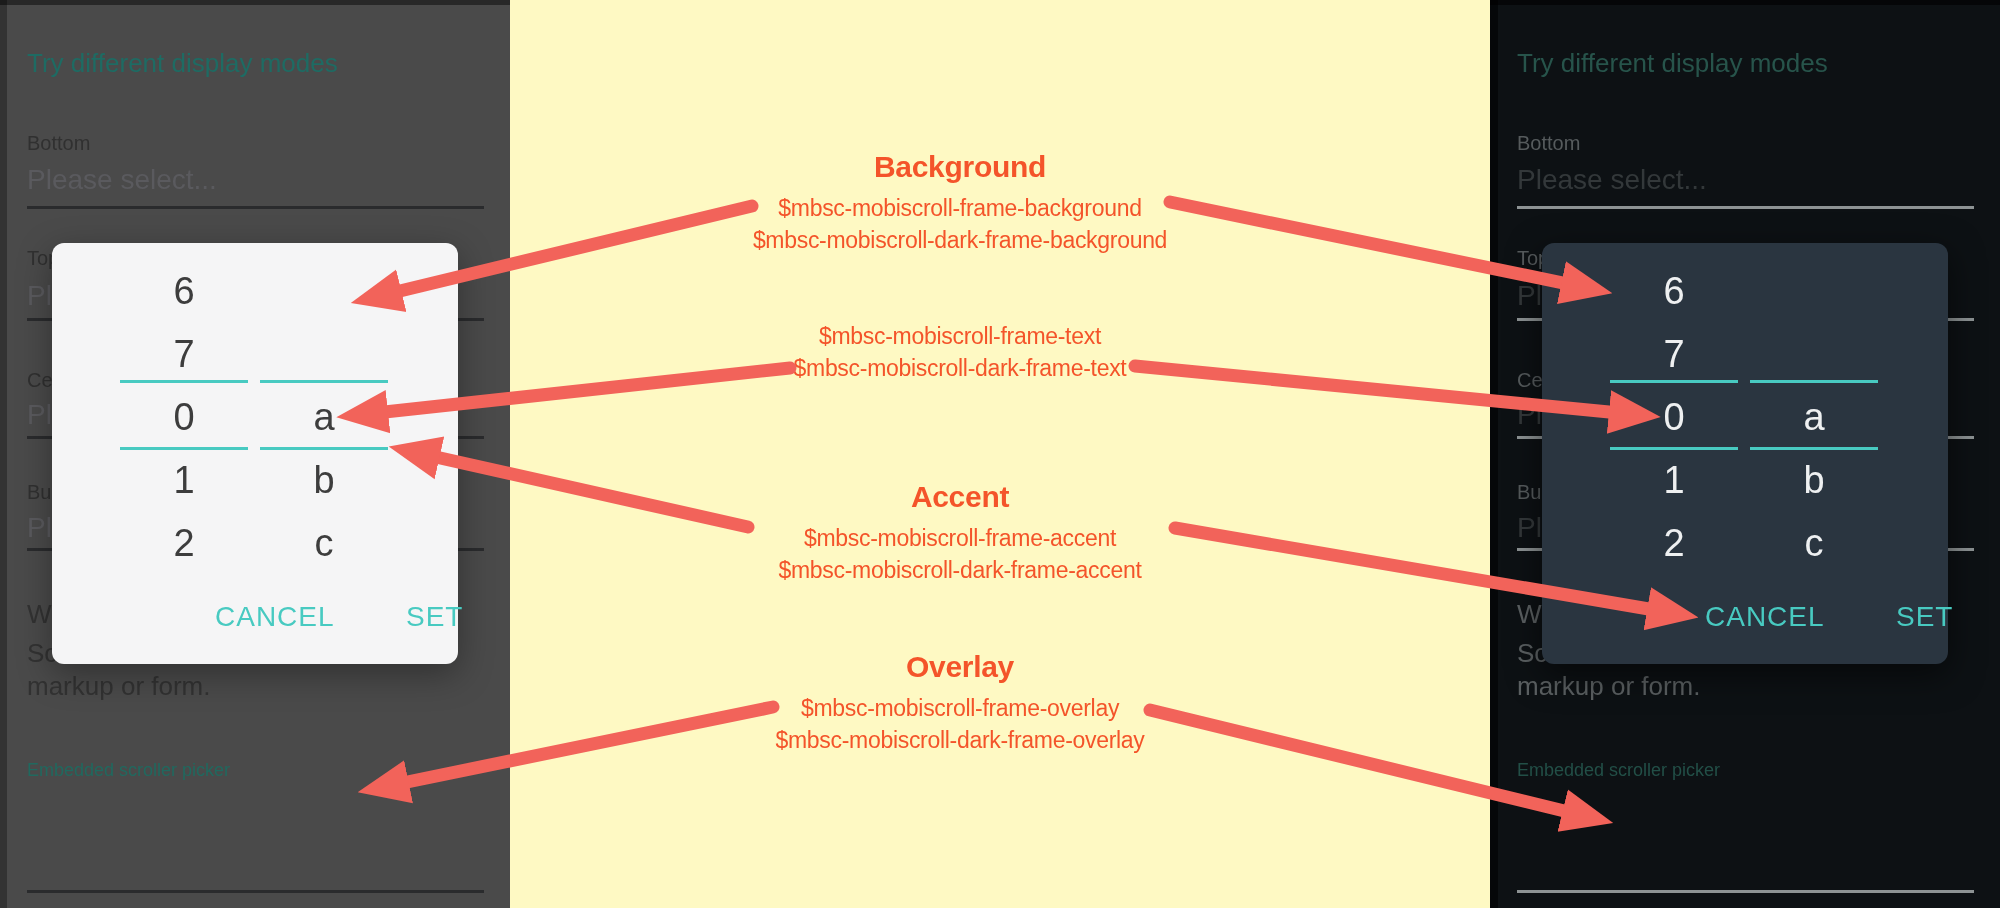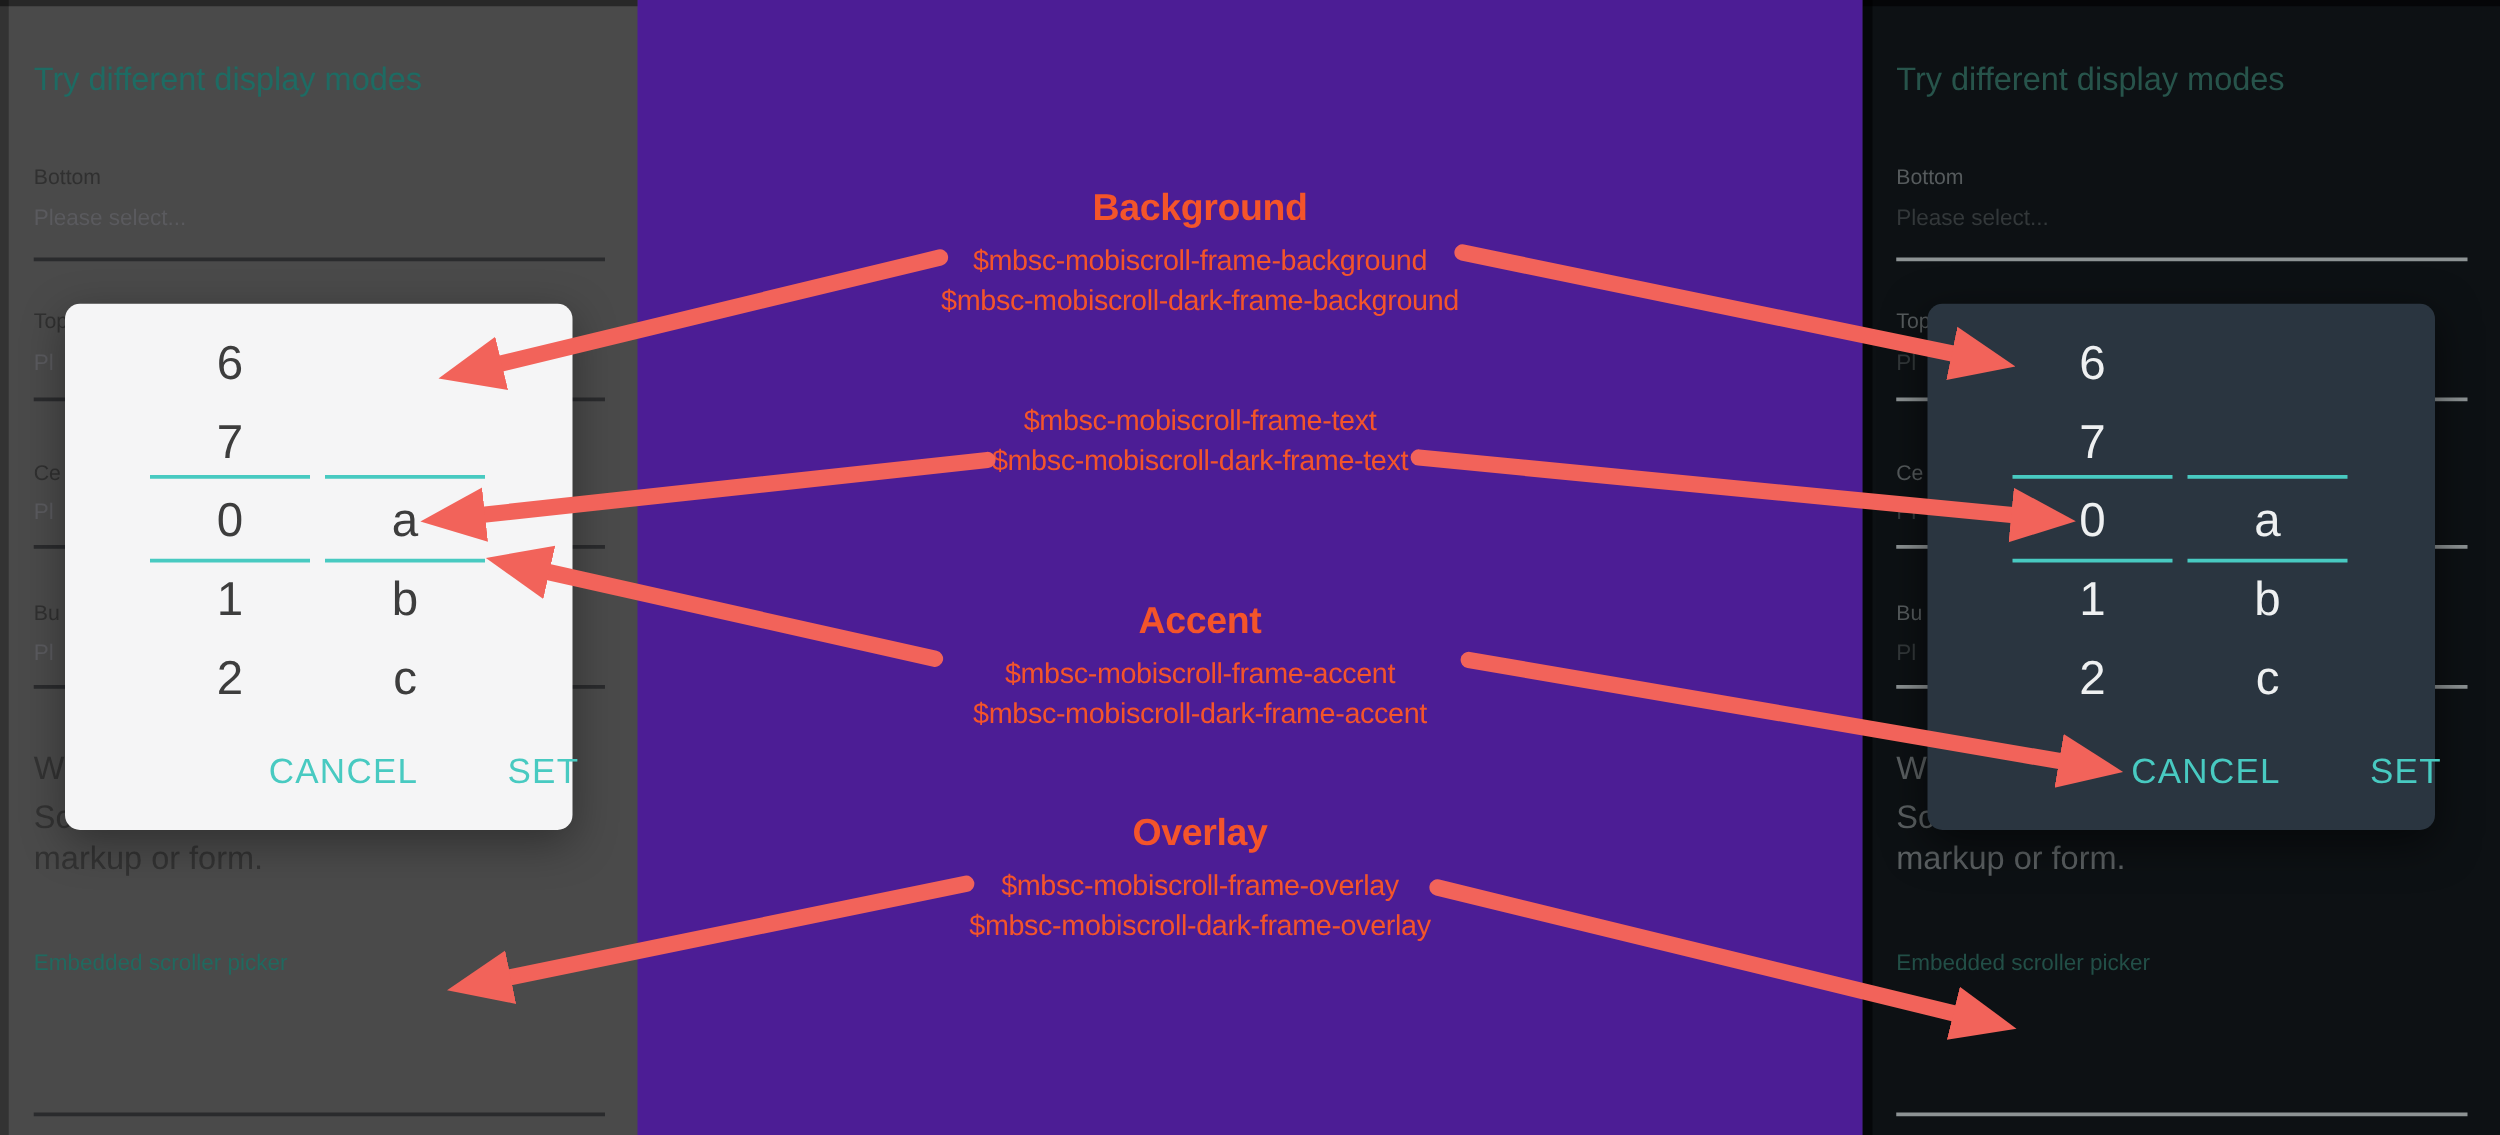--- a/index.html
+++ b/index.html
@@ -1,30 +1,30 @@
 <!DOCTYPE html>
 <html><head>
 <meta charset="utf-8">
 <style>
   html,body{margin:0;padding:0;background:#ffffff;}
   body{font-family:"Liberation Sans", sans-serif; -webkit-font-smoothing:antialiased;}
-  .canvas{position:relative;width:2000px;height:908px;overflow:hidden;background:#4c1d95;}
+  .canvas{position:relative;width:2000px;height:908px;overflow:hidden;background:#fef9c3;}
 
   
   .pane{position:absolute;top:0;width:510px;height:908px;overflow:hidden;}
   .pane.light{left:0;background:#4a4a4a;box-shadow:inset 7px 0 0 rgba(0,0,0,0.30), inset 0 5px 0 rgba(0,0,0,0.45);}
   .pane.dark{left:1490px;background:#0d1114;box-shadow:inset 8px 0 0 rgba(0,0,0,0.55), inset 0 5px 0 rgba(0,0,0,0.6);}
 
   .pane .el{position:absolute;left:27px;white-space:nowrap;}
   .toplink{top:48px;font-size:26px;}
   .light .toplink{color:#1e6b63;}
   .dark .toplink{color:#27544b;}
 
-  .flabel{font-size:17px;}
-  .fvalue{font-size:18px;}
+  .flabel{font-size:20px;}
+  .fvalue{font-size:28px;}
   .light .flabel{color:#303030;}
   .light .fvalue{color:#5a5a5e;}
   .dark .flabel{color:#565b5d;}
   .dark .fvalue{color:#33383a;}
 
   .hline{position:absolute;left:27px;width:457px;height:3px;}
   .light .hline{background:#2a2b2d;}
   .dark .hline{background:#8d9394;}
 
   .l-f1{top:132px;} .v-f1{top:164px;} .u-f1{top:206px;}

